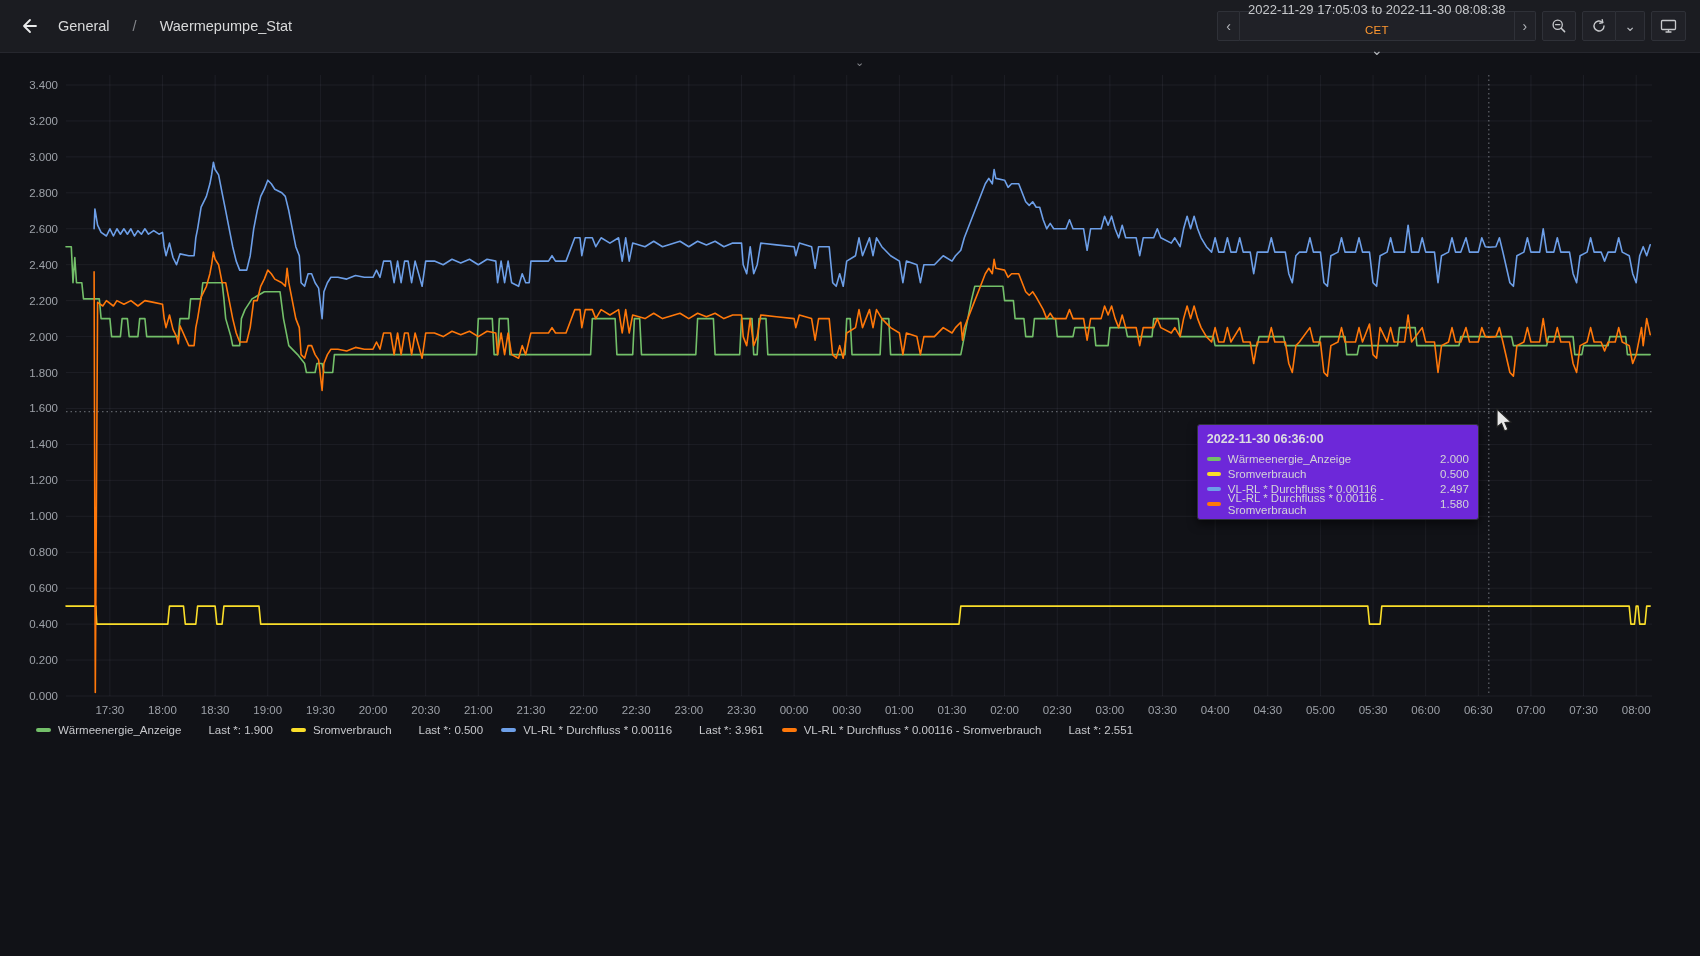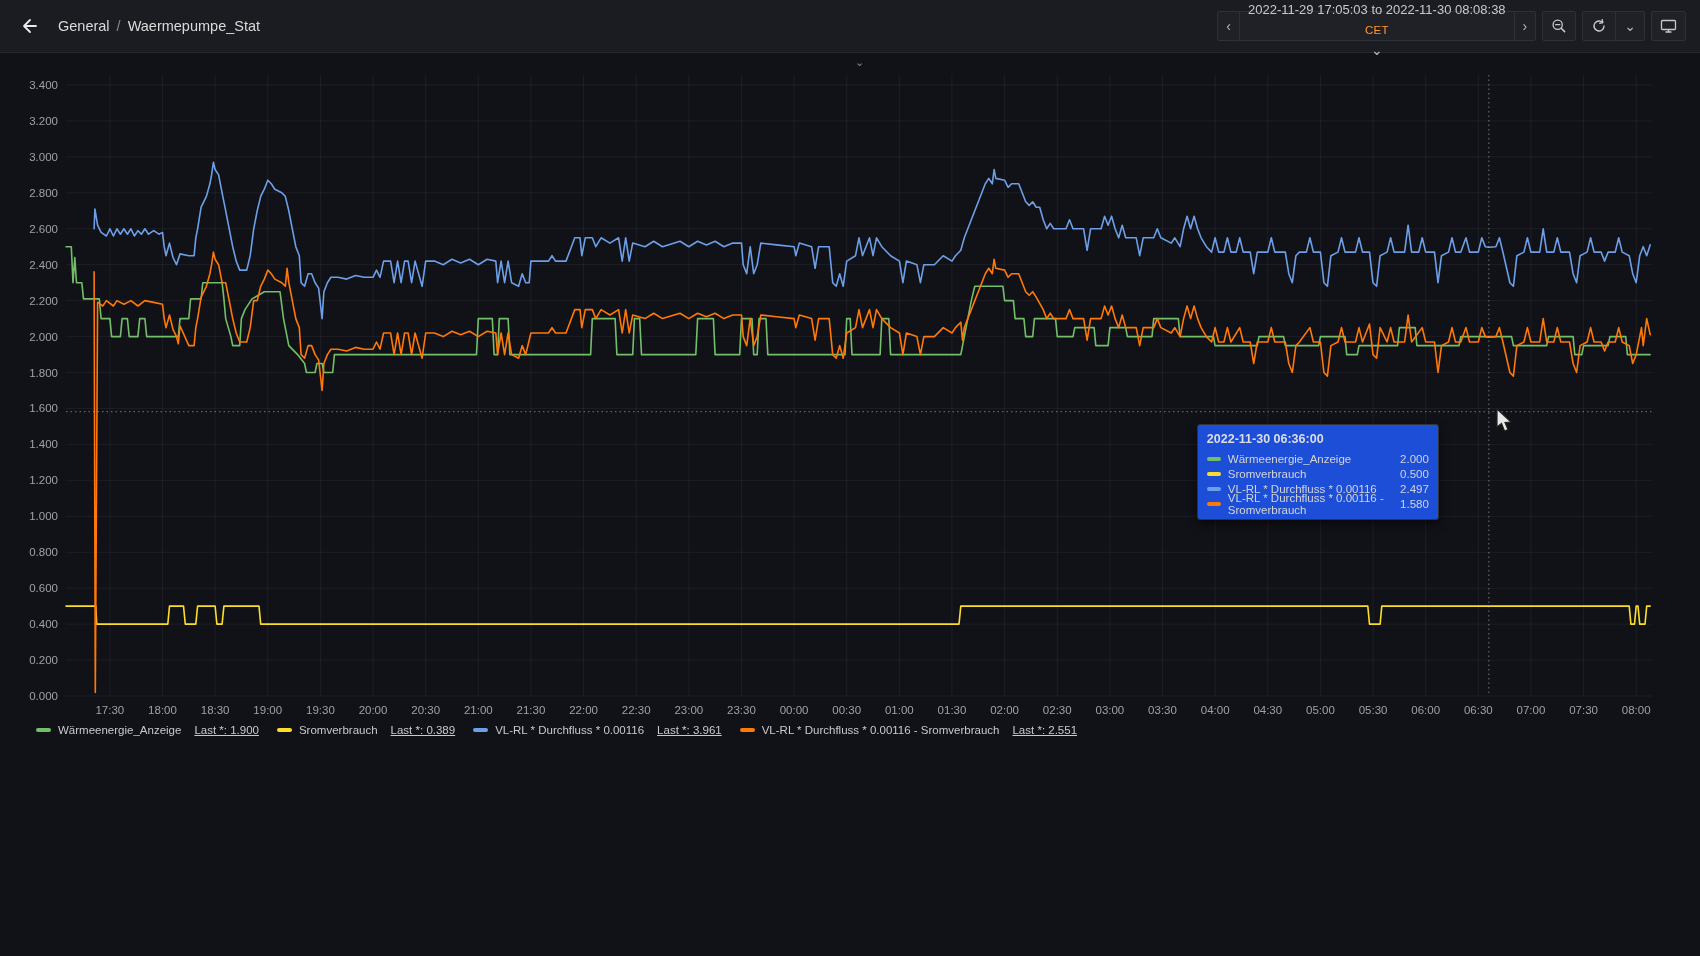--- a/index.html
+++ b/index.html
@@ -3,21 +3,21 @@
 <meta charset="utf-8">
 <style>
   html,body{margin:0;padding:0;background:#111217;}
   #stage{position:relative;width:1700px;height:956px;background:#111217;overflow:hidden;
          font-family:"Liberation Sans",sans-serif;color:#d8d9da;}
   
   #topbar{position:absolute;left:0;top:0;width:1700px;height:52px;background:#1b1c21;
           border-bottom:1px solid #26272e;display:flex;align-items:center;}
   .back-btn{width:34px;height:34px;margin-left:12px;border-radius:50%;display:flex;align-items:center;
             justify-content:center;color:#e9eaeb;font-size:20px;cursor:pointer;}
-  .crumbs{margin-left:12px;font-size:14.5px;color:#d8d9da;display:flex;gap:7px;align-items:flex-end;}
+  .crumbs{margin-left:12px;font-size:14.5px;color:#d8d9da;display:flex;gap:23px;align-items:flex-end;}
   .crumb-sep{color:#85878c;}
   #tb-right{margin-left:auto;margin-right:14px;display:flex;align-items:center;gap:6px;}
   .tb-group{display:flex;align-items:center;}
   .tb-btn{height:30px;background:#202127;border:1px solid #2f3138;display:flex;align-items:center;
           justify-content:center;color:#c7c9cc;font-size:13px;cursor:pointer;padding:0 8px;box-sizing:border-box;}
   .tb-btn + .tb-btn{border-left:none;}
   .tb-btn:first-child{border-radius:2px 0 0 2px;}
   .tb-btn:last-child{border-radius:0 2px 2px 0;}
   .tb-btn.single{border-radius:2px;}
   .tb-time{gap:7px;flex-direction:column;}
@@ -25,23 +25,23 @@
   .chev{font-size:14px;color:#b4b7bc;line-height:1;}
   .icon-svg{display:block;}
   
   #chart-svg{position:absolute;left:0;top:0;}
   #panel-caret{position:absolute;left:855;top:56px;left:855px;color:#85878c;font-size:11px;}
   
   #legend{position:absolute;left:36px;top:724px;display:flex;align-items:center;gap:18px;
           font-size:11.5px;color:#c8c9cd;white-space:nowrap;}
   .lg-item{display:flex;align-items:center;gap:7px;cursor:pointer;}
   .lg-dash{width:15px;height:4px;border-radius:2px;}
-  .lg-stat{color:#c8c9cd;margin-left:6px;text-decoration:underline;}
-  
-  #tooltip{position:absolute;width:242px;background:#1d4ed8;border:1px solid #32343c;border-radius:3px;
+  .lg-stat{color:#c8c9cd;margin-left:20px;}
+  
+  #tooltip{position:absolute;width:282px;background:#6d28d9;border:1px solid #32343c;border-radius:3px;
            box-shadow:0 4px 10px rgba(0,0,0,.55);padding:7px 9px 8px 9px;box-sizing:border-box;z-index:5;}
   #tooltip .tt-head{font-size:12.5px;font-weight:bold;color:#dcdde0;margin-bottom:5px;}
   .tt-row{display:flex;align-items:center;gap:7px;font-size:11.5px;color:#d3d4d7;height:15px;}
   .tt-dash{width:14px;height:4px;border-radius:2px;flex:0 0 auto;}
   .tt-val{margin-left:auto;color:#d3d4d7;}
   #cursor{position:absolute;z-index:6;}
 </style>
 </head>
 <body>
 
@@ -213,21 +213,21 @@
 
   <div id="legend">
       <span class="lg-item">
         <span class="lg-dash" style="background: rgb(115, 191, 105);"></span>
         <span>Wärmeenergie_Anzeige</span>
         <span class="lg-stat">Last *: 1.900</span>
       </span>
       <span class="lg-item">
         <span class="lg-dash" style="background: rgb(250, 222, 42);"></span>
         <span>Sromverbrauch</span>
-        <span class="lg-stat">Last *: 0.389</span>
+        <span class="lg-stat">Last *: 0.500</span>
       </span>
       <span class="lg-item">
         <span class="lg-dash" style="background: rgb(109, 159, 232);"></span>
         <span>VL-RL * Durchfluss * 0.00116</span>
         <span class="lg-stat">Last *: 3.961</span>
       </span>
       <span class="lg-item">
         <span class="lg-dash" style="background: rgb(255, 120, 10);"></span>
         <span>VL-RL * Durchfluss * 0.00116 - Sromverbrauch</span>
         <span class="lg-stat">Last *: 2.551</span>

